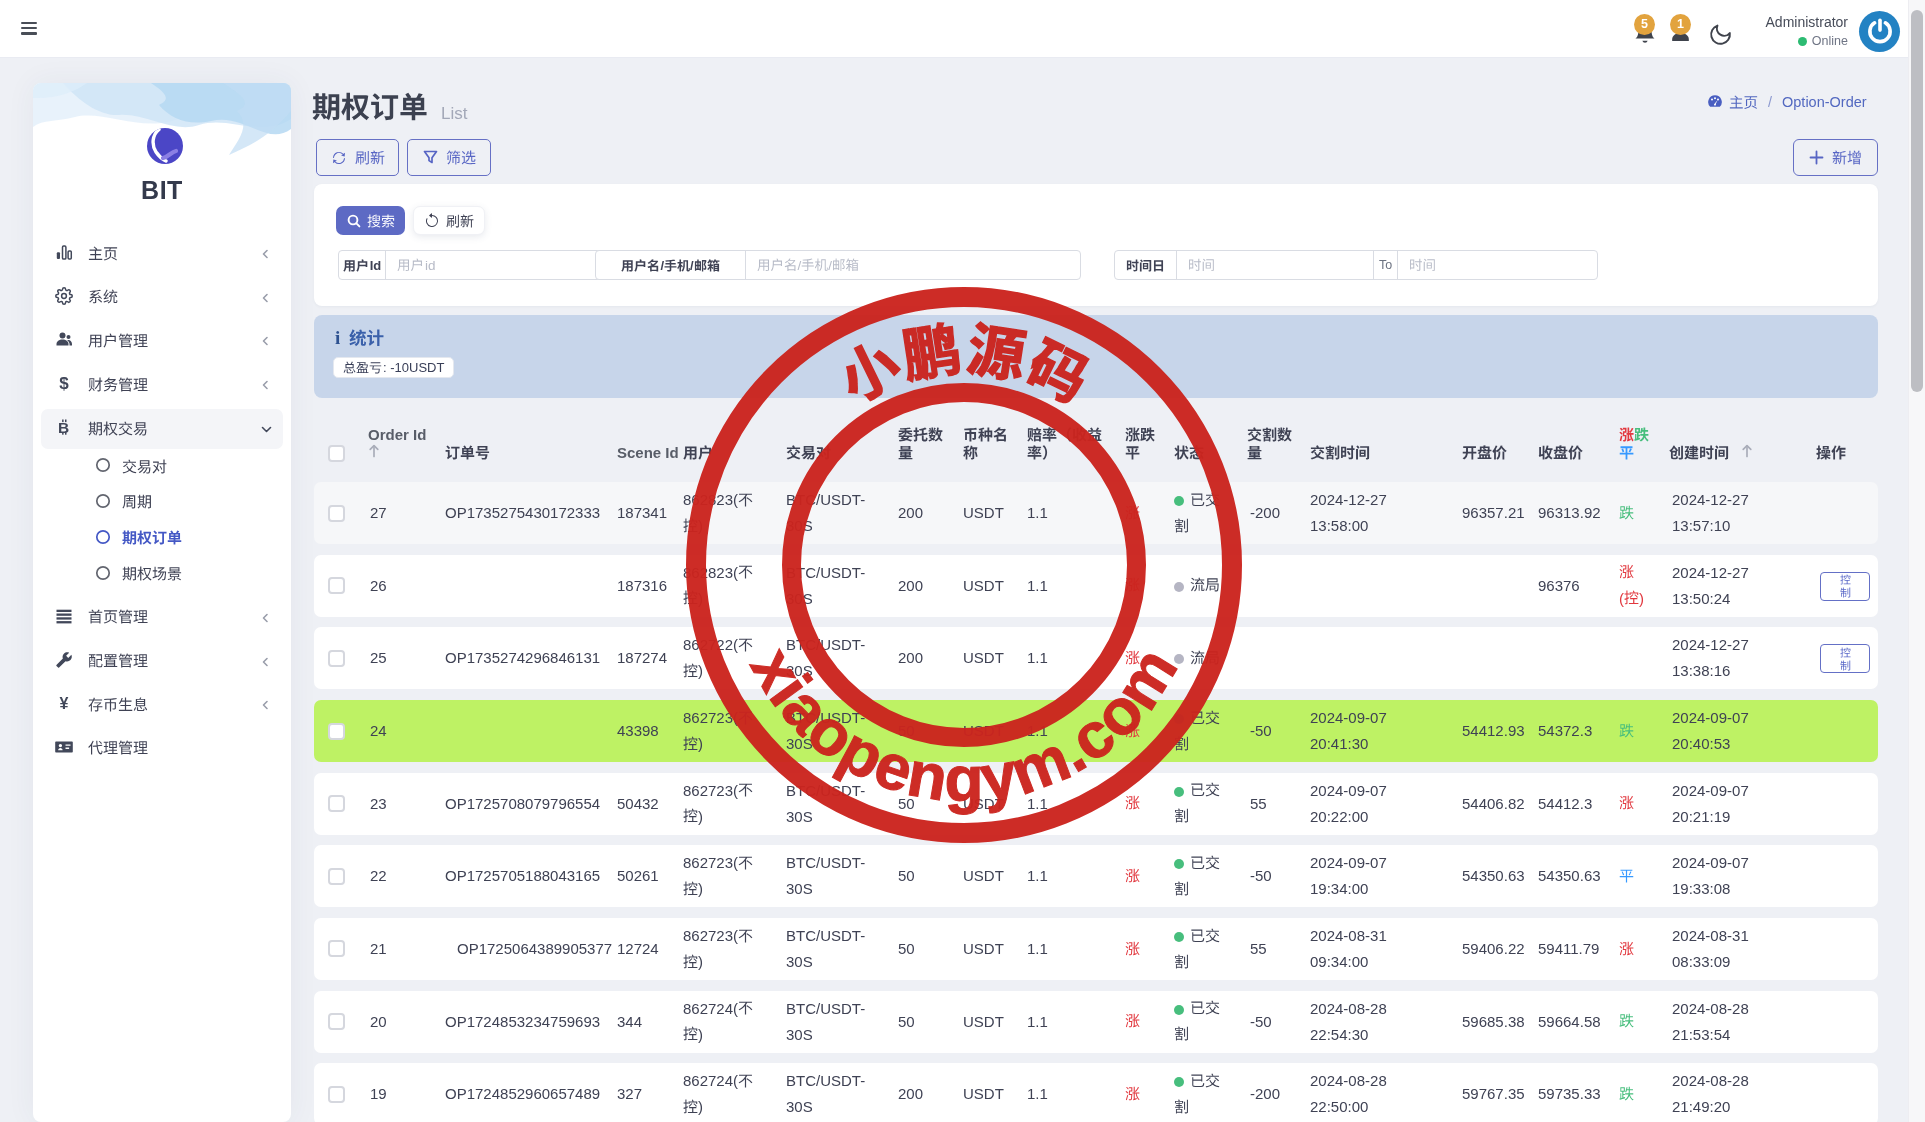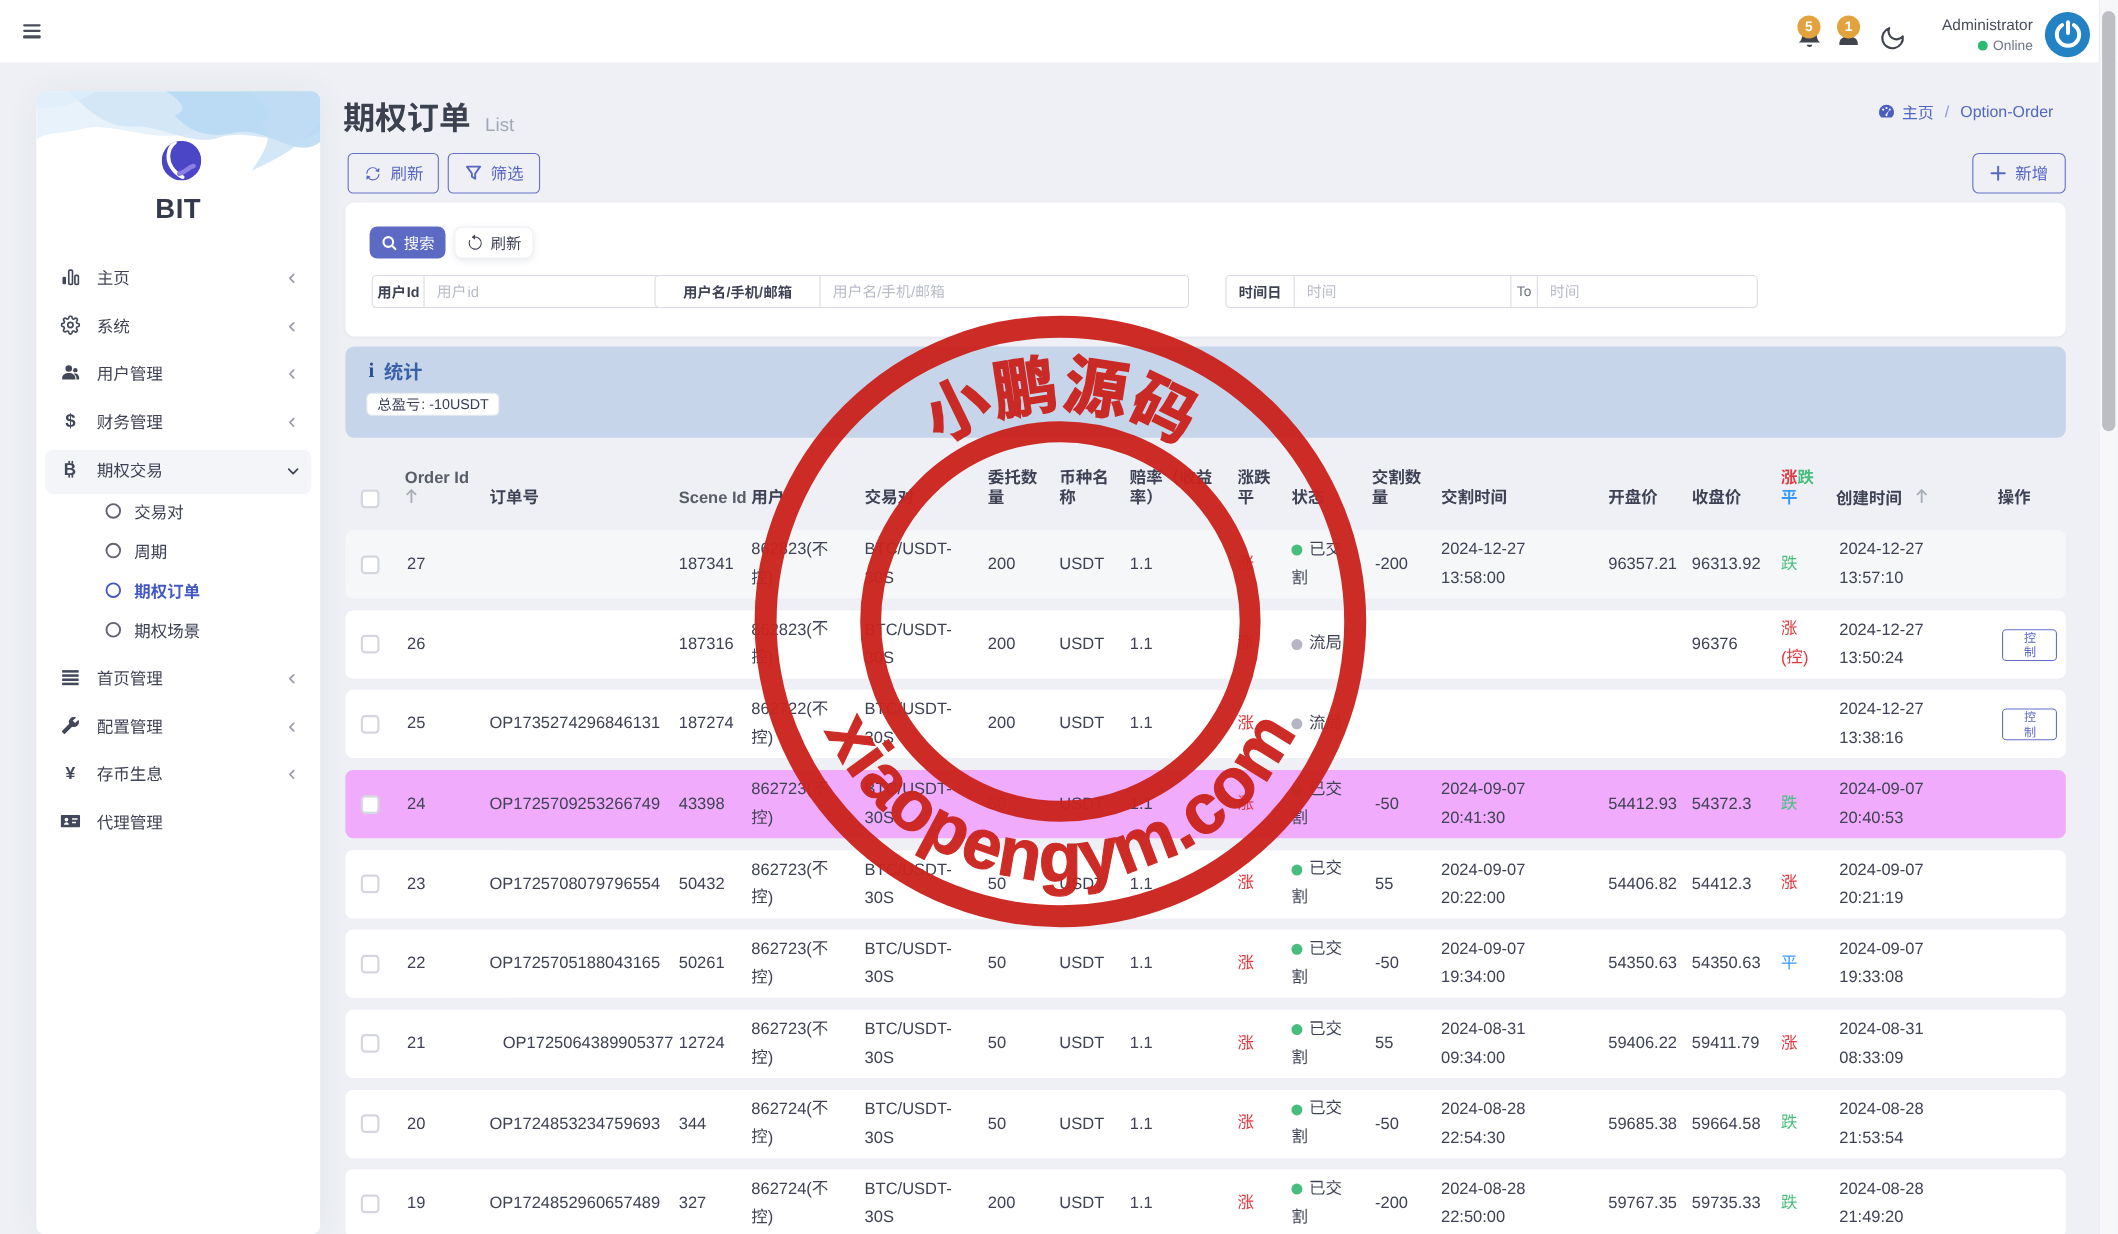--- a/index.html
+++ b/index.html
@@ -611,20 +611,21 @@
         <path d="M6 12.5V2"></path>
         <path d="M2.2 5.4 6 1.6l3.8 3.8"></path>
       </svg></span></div>
 <div class="hd" style="left:1816px;top:444px;"><svg class="k" width="30.0" height="15" viewBox="0 -88 200 100">
       <use href="#b64cd" x="0"></use>
       <use href="#b4f5c" x="100"></use>
     </svg></div>
 <div class="row" style="top:482.0px;background:#f6f7f9">
     <div class="cb" style="left:14px;top:22.5px"></div>
     <div class="c1" style="left:56px">27</div>
+    <div class="c1" style="left:131px">OP1735275430172333</div>
     <div class="c1" style="left:303px">187341</div>
     <div class="c2" style="left:369px">862823(<svg class="k" width="15.0" height="15" viewBox="0 -88 100 100">
         <use href="#r4e0d" x="0"></use>
       </svg><br><svg class="k" width="15.0" height="15" viewBox="0 -88 100 100">
         <use href="#r63a7" x="0"></use>
       </svg>)</div>
     <div class="c2" style="left:472px">BTC/USDT-<br>30S</div>
     <div class="c1" style="left:584px">200</div>
     <div class="c1" style="left:649px">USDT</div>
     <div class="c1" style="left:713px">1.1</div>
@@ -700,24 +701,23 @@
         <use href="#r6d41" x="0"></use>
         <use href="#r5c40" x="100"></use>
       </svg></div>
     <div class="c2" style="left:1358px">2024-12-27<br>13:38:16</div>
     <div class="ctl" style="left:1506px;top:17px"><svg class="k" width="11.0" height="11" viewBox="0 -88 100 100" style="color:#5a68c8;">
         <use href="#r63a7" x="0"></use>
       </svg><br><svg class="k" width="11.0" height="11" viewBox="0 -88 100 100" style="color:#5a68c8;">
         <use href="#r5236" x="0"></use>
       </svg></div>
   </div>
-<div class="row" style="top:700.0px;background:#f0abfc">
+<div class="row" style="top:700.0px;background:#bef264">
     <div class="cb" style="left:14px;top:22.5px"></div>
     <div class="c1" style="left:56px">24</div>
-    <div class="c1" style="left:131px">OP1725709253266749</div>
     <div class="c1" style="left:303px">43398</div>
     <div class="c2" style="left:369px">862723(<svg class="k" width="15.0" height="15" viewBox="0 -88 100 100">
         <use href="#r4e0d" x="0"></use>
       </svg><br><svg class="k" width="15.0" height="15" viewBox="0 -88 100 100">
         <use href="#r63a7" x="0"></use>
       </svg>)</div>
     <div class="c2" style="left:472px">BTC/USDT-<br>30S</div>
     <div class="c1" style="left:584px">50</div>
     <div class="c1" style="left:649px">USDT</div>
     <div class="c1" style="left:713px">1.1</div>

